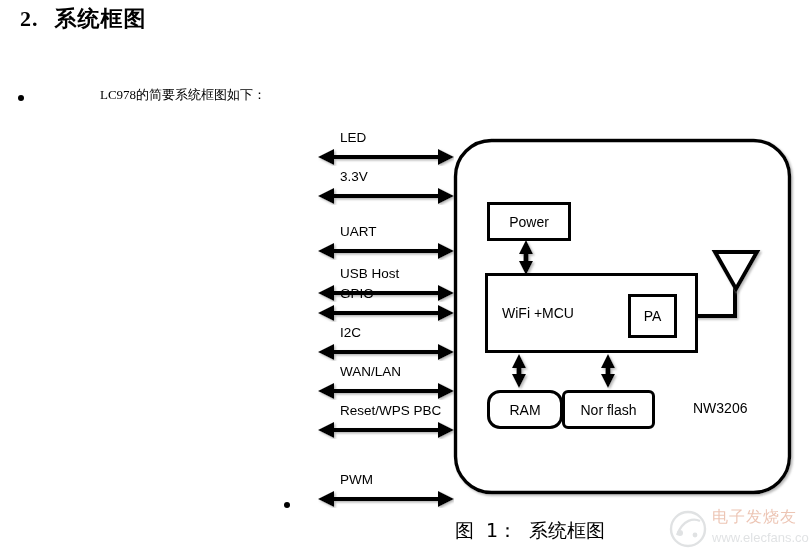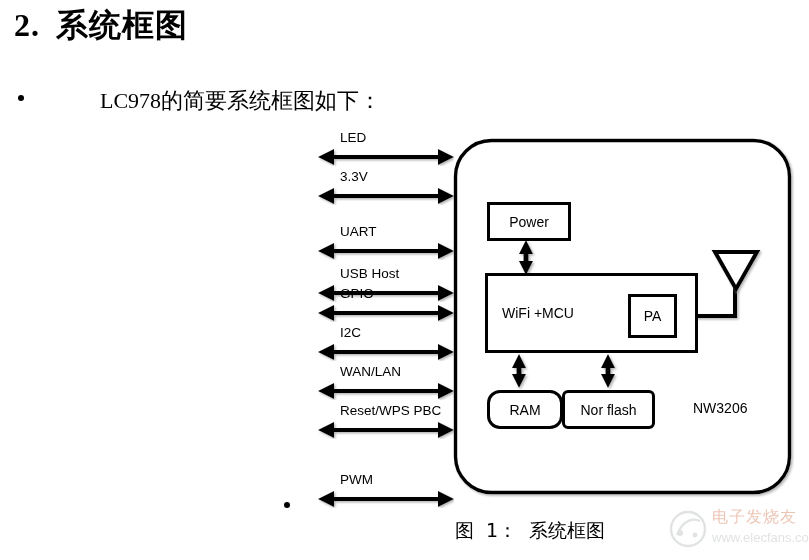--- a/index.html
+++ b/index.html
@@ -12,24 +12,24 @@
     height: 560px;
     position: relative;
     overflow: hidden;
     font-family: "Liberation Sans", sans-serif;
     color: #000000;
   }
 
   
   #heading {
     position: absolute;
-    left: 14px;
+    left: 20px;
     top: 4px;
     font-family: "Liberation Serif", serif;
-    font-size: 32px;
+    font-size: 22px;
     font-weight: bold;
     letter-spacing: 1px;
     white-space: nowrap;
   }
   #heading .num { font-family: "Liberation Serif", serif; }
   #heading .cn  { font-family: "DejaVu Sans", sans-serif; font-weight: bold; margin-left: 16px; }
 
   
   #bullet-row {
     position: absolute;
@@ -45,21 +45,21 @@
     width: 6px;
     height: 6px;
     background: #000;
     border-radius: 50%;
   }
   #bullet-text {
     position: absolute;
     left: 82px;
     top: 0px;
     font-family: "Liberation Serif", serif;
-    font-size: 22px;
+    font-size: 13px;
     white-space: nowrap;
   }
 
   
   #diagram {
     position: absolute;
     left: 0;
     top: 0;
     width: 809px;
     height: 560px;

